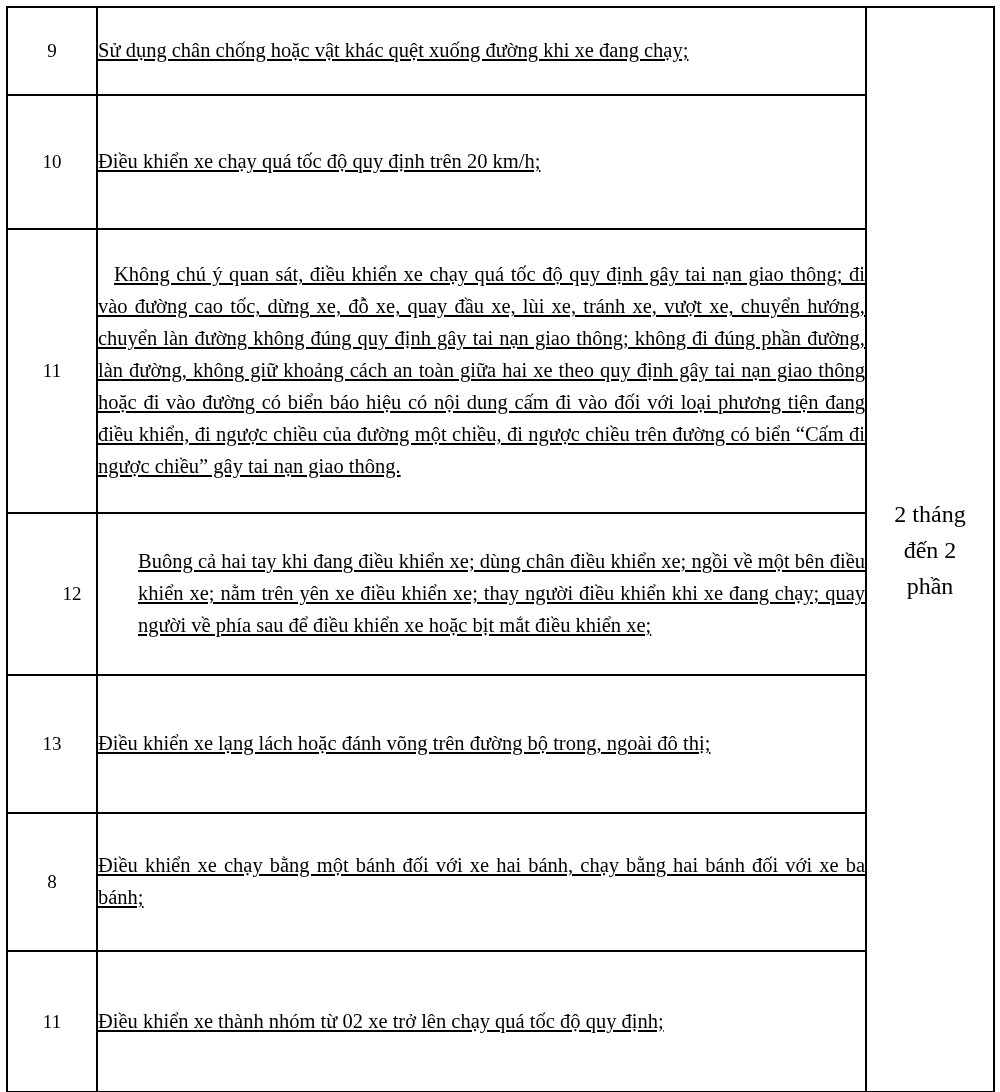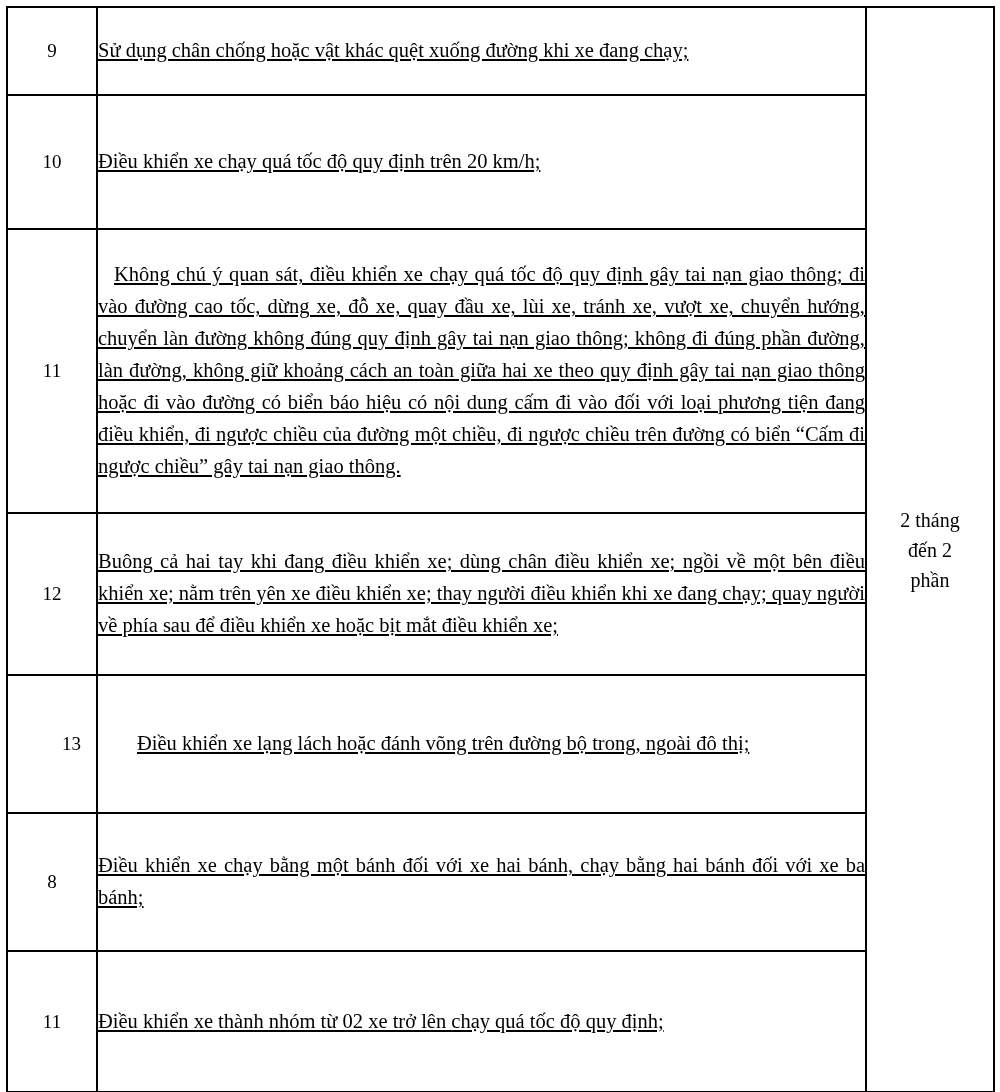--- a/index.html
+++ b/index.html
@@ -53,32 +53,32 @@
     margin: 0;
     text-align: justify;
     text-justify: inter-word;
     text-decoration: underline;
   }
   td.desc-cell .para.indented {
     text-indent: 16px;
   }
   td.pen-cell {
     text-align: center;
-    font-size: 20px;
+    font-size: 24px;
     line-height: 1.5;
   }
   td.pen-cell .pen-text {
     display: block;
   }
   
   tr.r9  td { height: 86px;  }
   tr.r10 td { height: 132px; }
   tr.r11 td { height: 282px; }
-  tr.r12 td { height: 160px; }
-  tr.r13 td { height: 136px; padding-left: 39px; }
+  tr.r12 td { height: 160px; padding-left: 40px; }
+  tr.r13 td { height: 136px; }
   tr.r14 td { height: 136px; }
   tr.r15 td { height: 139px; }
 </style>
 </head>
 <body>
 
 <div class="page">
 
   <table class="violations">
     <colgroup>

